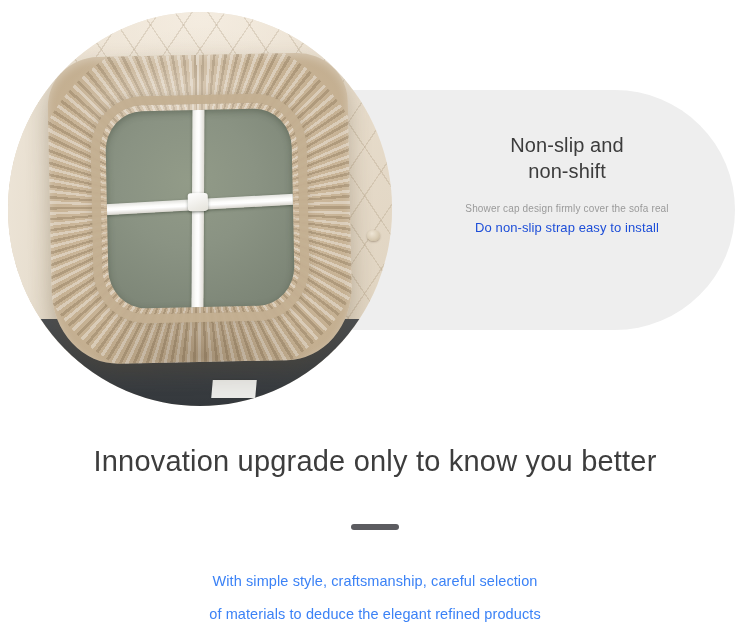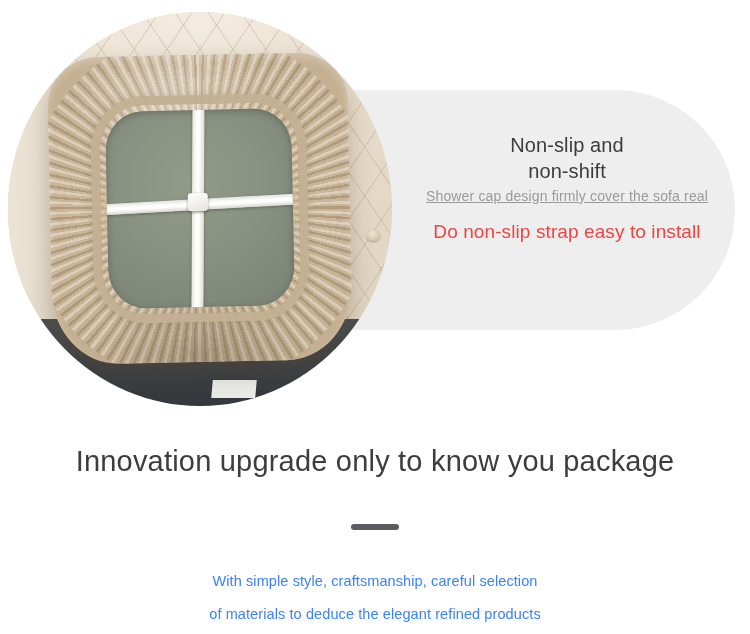--- a/index.html
+++ b/index.html
@@ -38,32 +38,30 @@
   }
   .feature-heading {
     font-size: 20px;
     line-height: 26px;
     color: #3c3c3c;
     font-weight: 400;
     white-space: pre-line;
     letter-spacing: .1px;
   }
   .feature-sub {
-    margin-top: 4px;
-    font-size: 14px;
+    margin-top: 17px;
+    font-size: 10px;
     line-height: 16px;
     color: #9a9a9a;
     letter-spacing: .15px;
-    text-decoration: underline;
   }
   .feature-line2 {
-    margin-top: 17px;
-    font-size: 19px;
+    font-size: 13px;
     line-height: 22px;
-    color: #ef4444;
+    color: #1d4ed8;
     letter-spacing: .1px;
   }
   .feature-note {
     margin-top: 14px;
     font-size: 10.5px;
     line-height: 12.5px;
     color: #bcbcbc;
     white-space: pre-line;
     letter-spacing: .1px;
   }
@@ -340,16 +338,16 @@
   </div>
 </div>
 
 <div class="feature-text">
   <div class="feature-heading">Non-slip and
 non-shift</div>
   <div class="feature-sub">Shower cap design firmly cover the sofa real</div>
   <div class="feature-line2">Do non-slip strap easy to install</div>
 </div>
 
-<div class="headline">Innovation upgrade only to know you package</div>
+<div class="headline">Innovation upgrade only to know you better</div>
 <div class="divider"></div>
 <div class="bottom-copy">With simple style, craftsmanship, careful selection
 of materials to deduce the elegant refined products</div>
 
 </body></html>

